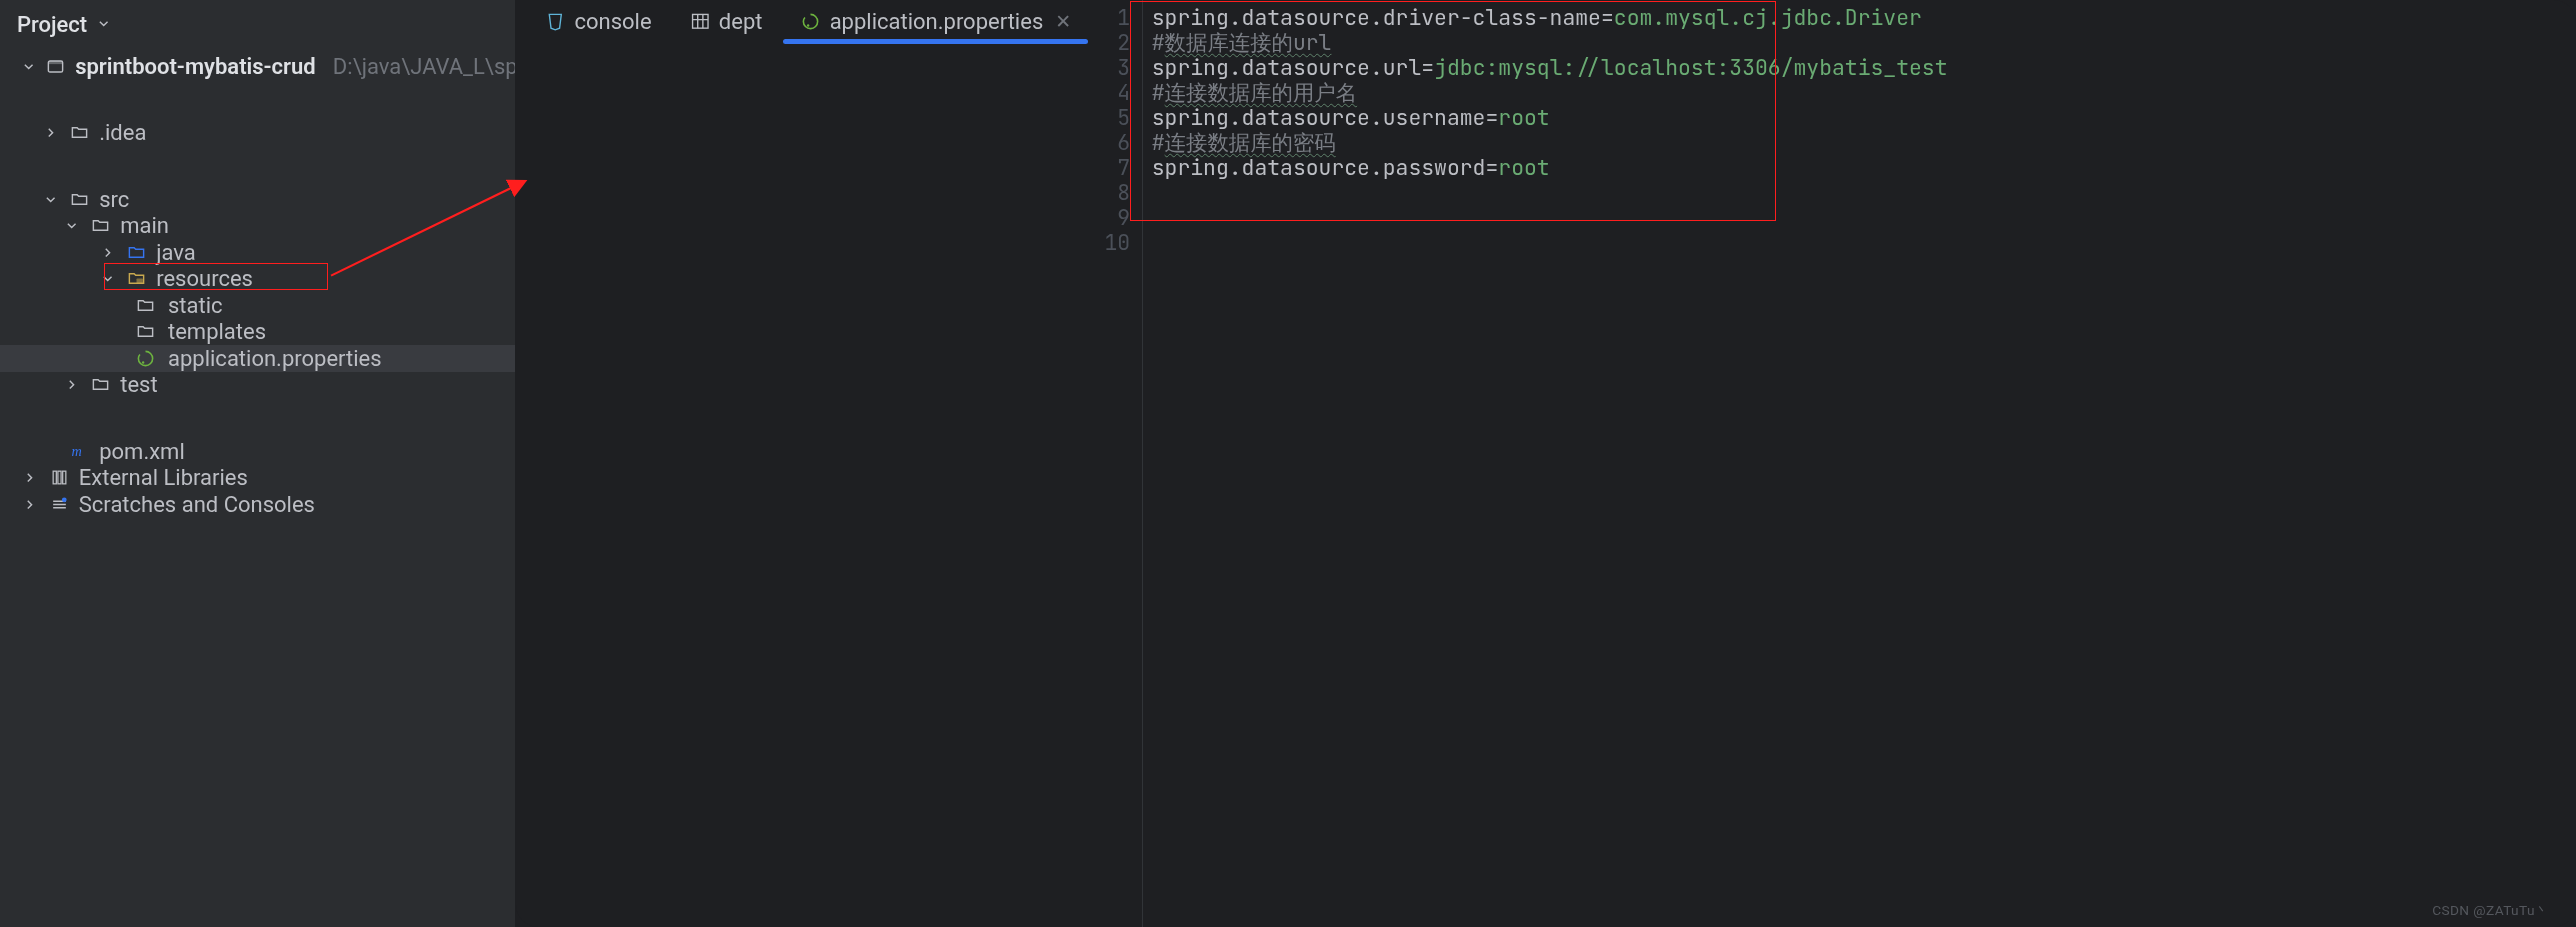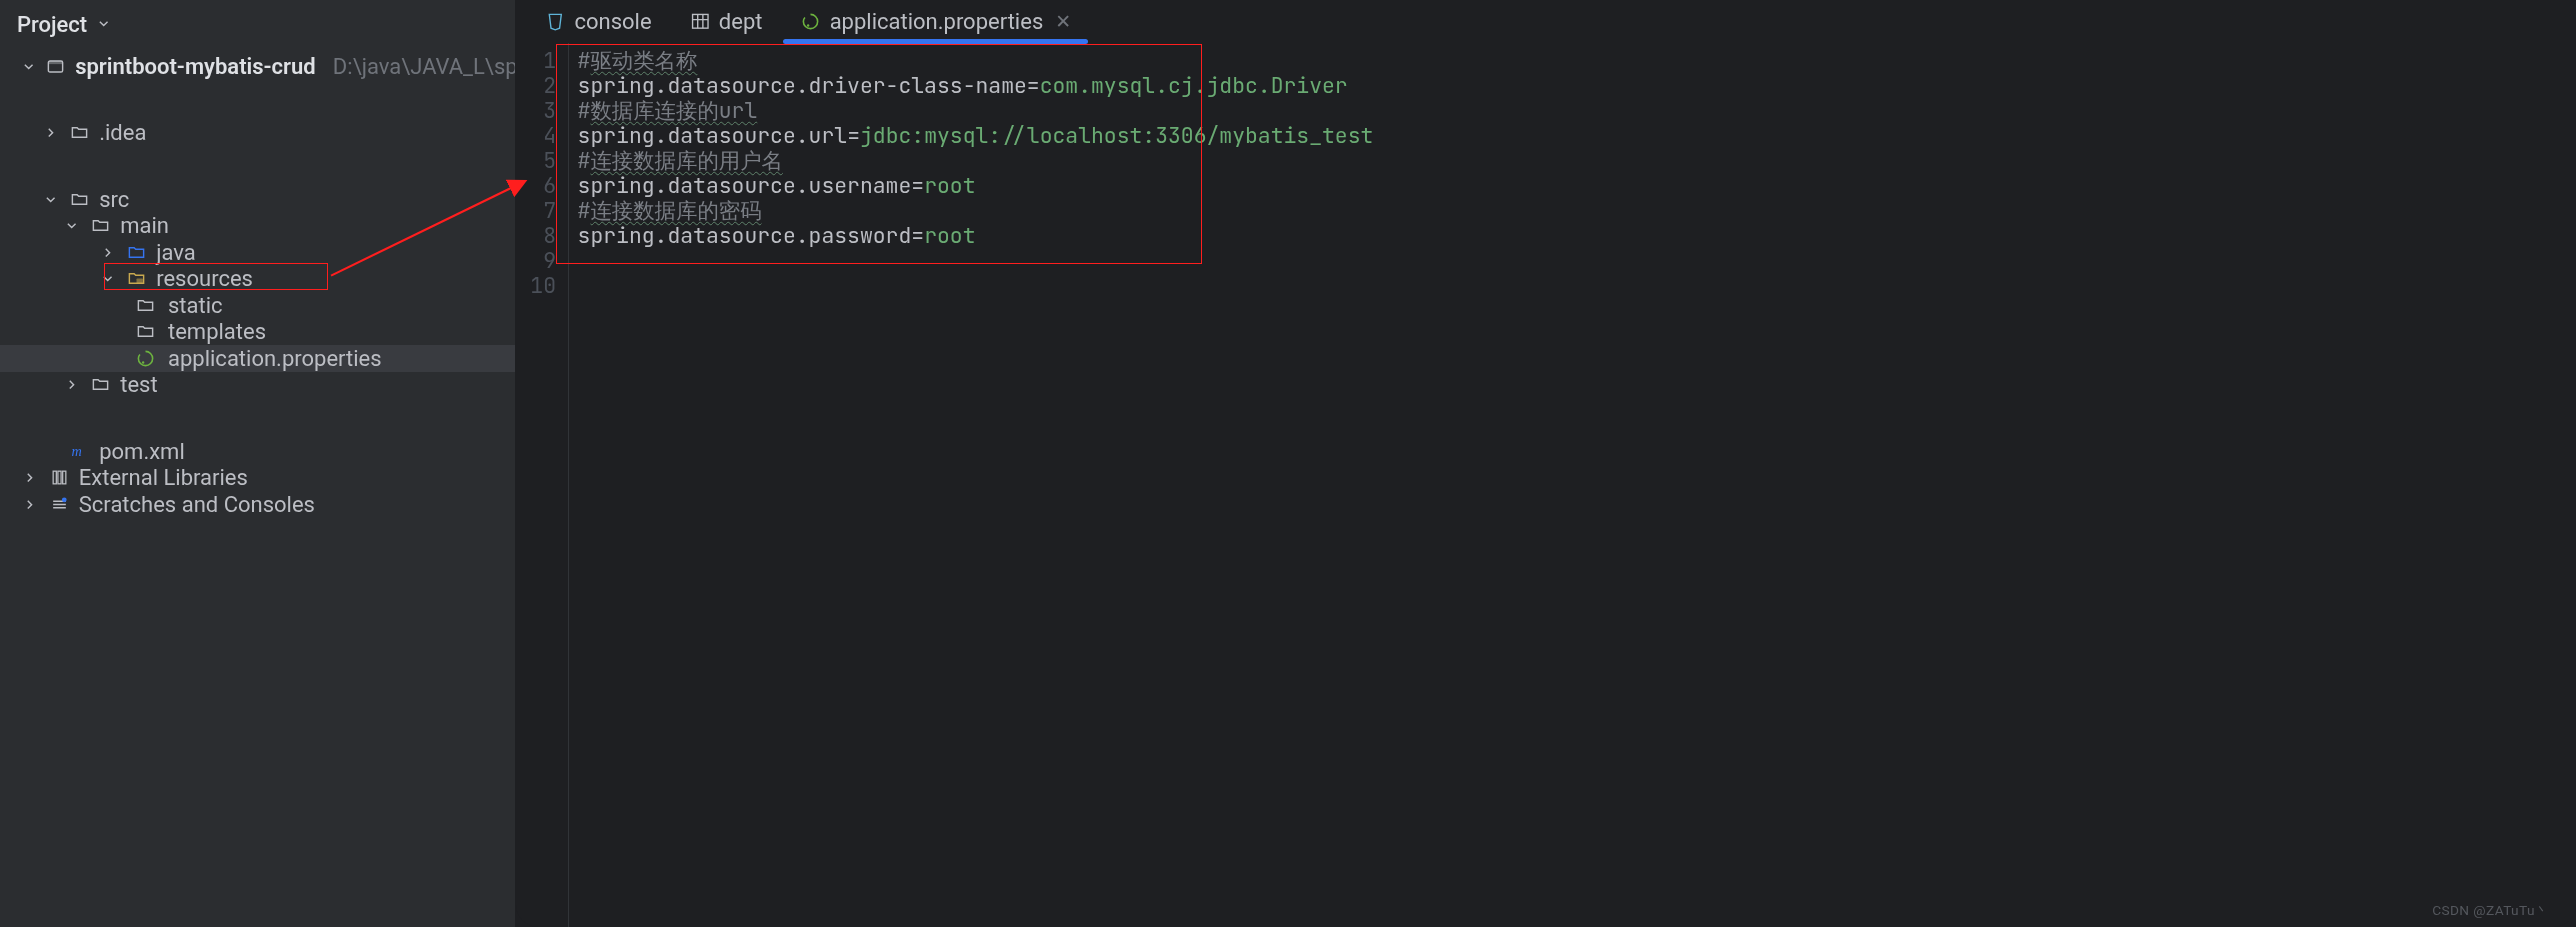--- a/index.html
+++ b/index.html
@@ -69,21 +69,21 @@
     top: 263px;
     width: 224px;
     height: 27px;
     border: 1.7px solid #ff1e1e;
     pointer-events: none;
   }
   
   .editor {
     flex: 1;
     display: flex;
-    flex-direction: column;
+    flex-direction: row;
     background: #1e1f22;
     min-width: 0;
     position: relative;
     border-radius: 22px;
   }
   .tabs {
     display: flex;
     align-items: center;
     height: 43px;
     background: #1e1f22;
@@ -398,21 +398,20 @@
         <div class="ln">3</div>
         <div class="ln">4</div>
         <div class="ln">5</div>
         <div class="ln">6</div>
         <div class="ln">7</div>
         <div class="ln">8</div>
         <div class="ln">9</div>
         <div class="ln">10</div>
       </div>
       <div class="code">
-        <div class="line"><span class="tok-comment">#</span><span class="tok-comment-cn">驱动类名称</span></div>
         <div class="line"><span class="tok-key">spring.datasource.driver-class-name</span><span class="tok-eq">=</span><span class="tok-val">com.mysql.cj.jdbc.Driver</span></div>
         <div class="line"><span class="tok-comment">#</span><span class="tok-comment-cn">数据库连接的url</span></div>
         <div class="line"><span class="tok-key">spring.datasource.url</span><span class="tok-eq">=</span><span class="tok-val">jdbc:mysql://localhost:3306/mybatis_test</span></div>
         <div class="line"><span class="tok-comment">#</span><span class="tok-comment-cn">连接数据库的用户名</span></div>
         <div class="line"><span class="tok-key">spring.datasource.username</span><span class="tok-eq">=</span><span class="tok-val">root</span></div>
         <div class="line"><span class="tok-comment">#</span><span class="tok-comment-cn">连接数据库的密码</span></div>
         <div class="line"><span class="tok-key">spring.datasource.password</span><span class="tok-eq">=</span><span class="tok-val">root</span></div>
         <div class="line"></div>
         <div class="line"></div>
       </div>

